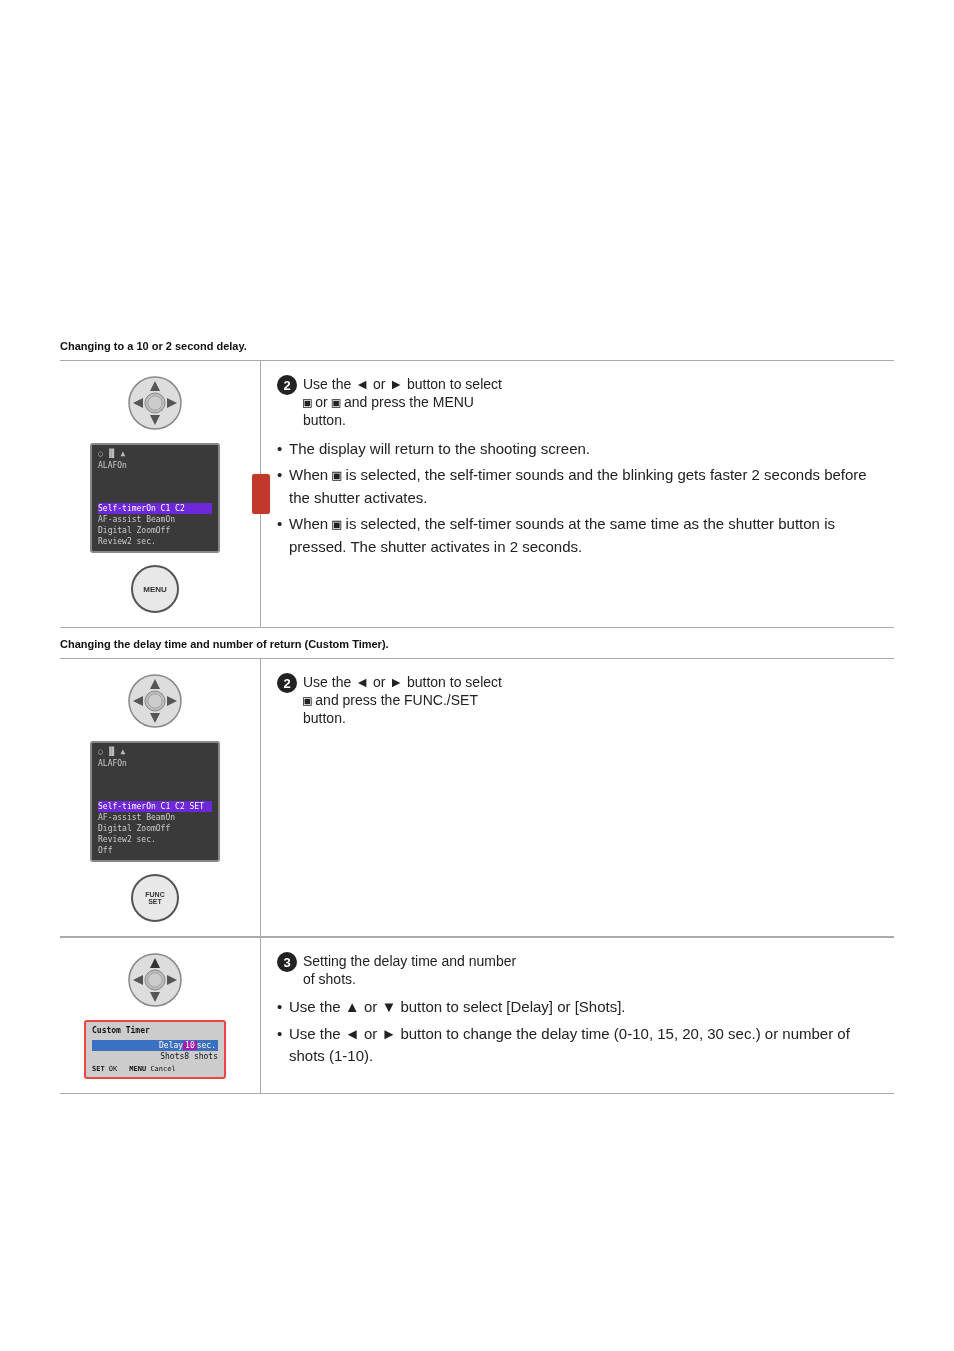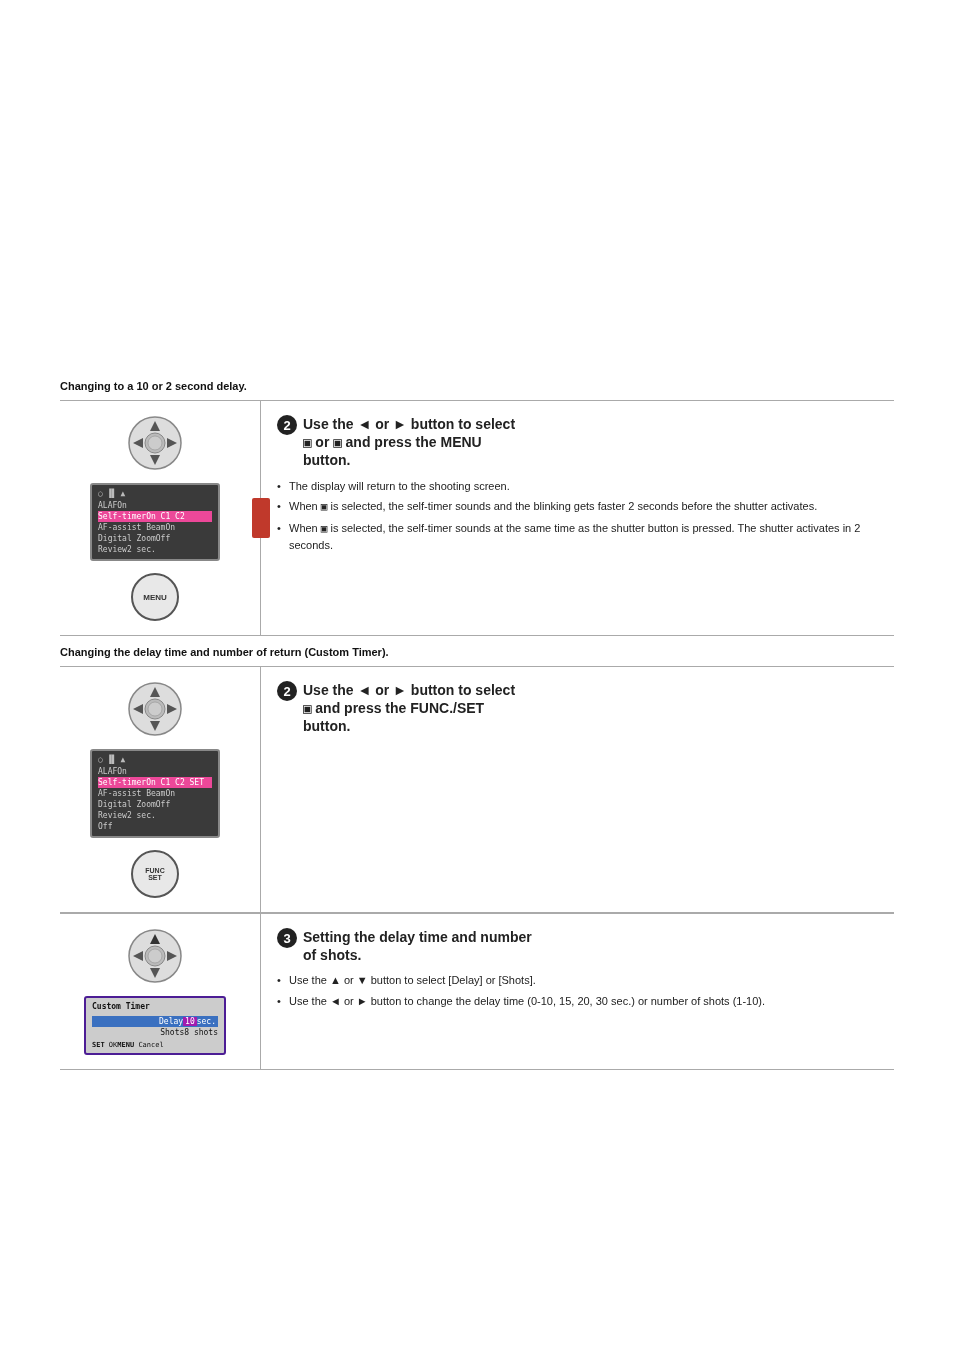--- a/index.html
+++ b/index.html
@@ -23,21 +23,20 @@
     .top-space {
       height: 300px;
     }
 
     
     .section-label {
       font-size: 11px;
       font-weight: bold;
       margin-bottom: 8px;
       color: #111;
-      margin-top: 40px;
     }
 
     
     .instruction-row {
       display: flex;
       flex-direction: row;
       border-top: 1px solid #aaa;
       border-bottom: 1px solid #aaa;
       margin-bottom: 0;
     }
@@ -81,26 +80,26 @@
 
     .step-header {
       display: flex;
       flex-direction: row;
       align-items: flex-start;
       margin-bottom: 8px;
     }
 
     .step-title {
       font-size: 14px;
-      font-weight: bold;
+      font-weight: normal;
       line-height: 1.3;
     }
 
     .step-body {
-      font-size: 11px;
+      font-size: 15px;
       color: #222;
       line-height: 1.5;
     }
 
     .step-body ul {
       list-style: none;
       padding: 0;
     }
 
     .step-body ul li {
@@ -128,22 +127,23 @@
     }
 
     .lcd-row {
       display: flex;
       padding: 1px 0;
       font-size: 8px;
       color: #ccc;
     }
 
     .lcd-row.highlight {
-      background: #ec4899;
+      background: #6d28d9;
       color: #fff;
+      margin-top: 32px;
     }
 
     .lcd-icons-top {
       display: flex;
       gap: 4px;
       font-size: 8px;
       color: #bbb;
       margin-bottom: 2px;
     }
 
@@ -203,21 +203,21 @@
       width: 18px;
       height: 40px;
       background: #c0392b;
       border-radius: 2px;
     }
 
     
     .lcd-custom {
       width: 142px;
       background: #ccc;
-      border: 2px solid #4c1d95;
+      border: 2px solid #ef4444;
       border-radius: 3px;
       padding: 4px 6px;
       color: #111;
       font-size: 8px;
       font-family: monospace;
     }
 
     .lcd-custom .lcd-title {
       font-size: 8px;
       font-weight: bold;
@@ -234,21 +234,21 @@
     }
 
     .lcd-custom .lcd-row.hl {
       background: #3a70c0;
       color: #fff;
       padding: 1px 2px;
     }
 
     .lcd-custom .lcd-footer {
       display: flex;
-      gap: 0;
+      gap: 12px;
       margin-top: 3px;
       font-size: 7px;
       color: #111;
     }
 
     
     .section {
       margin-bottom: 0;
     }
 

